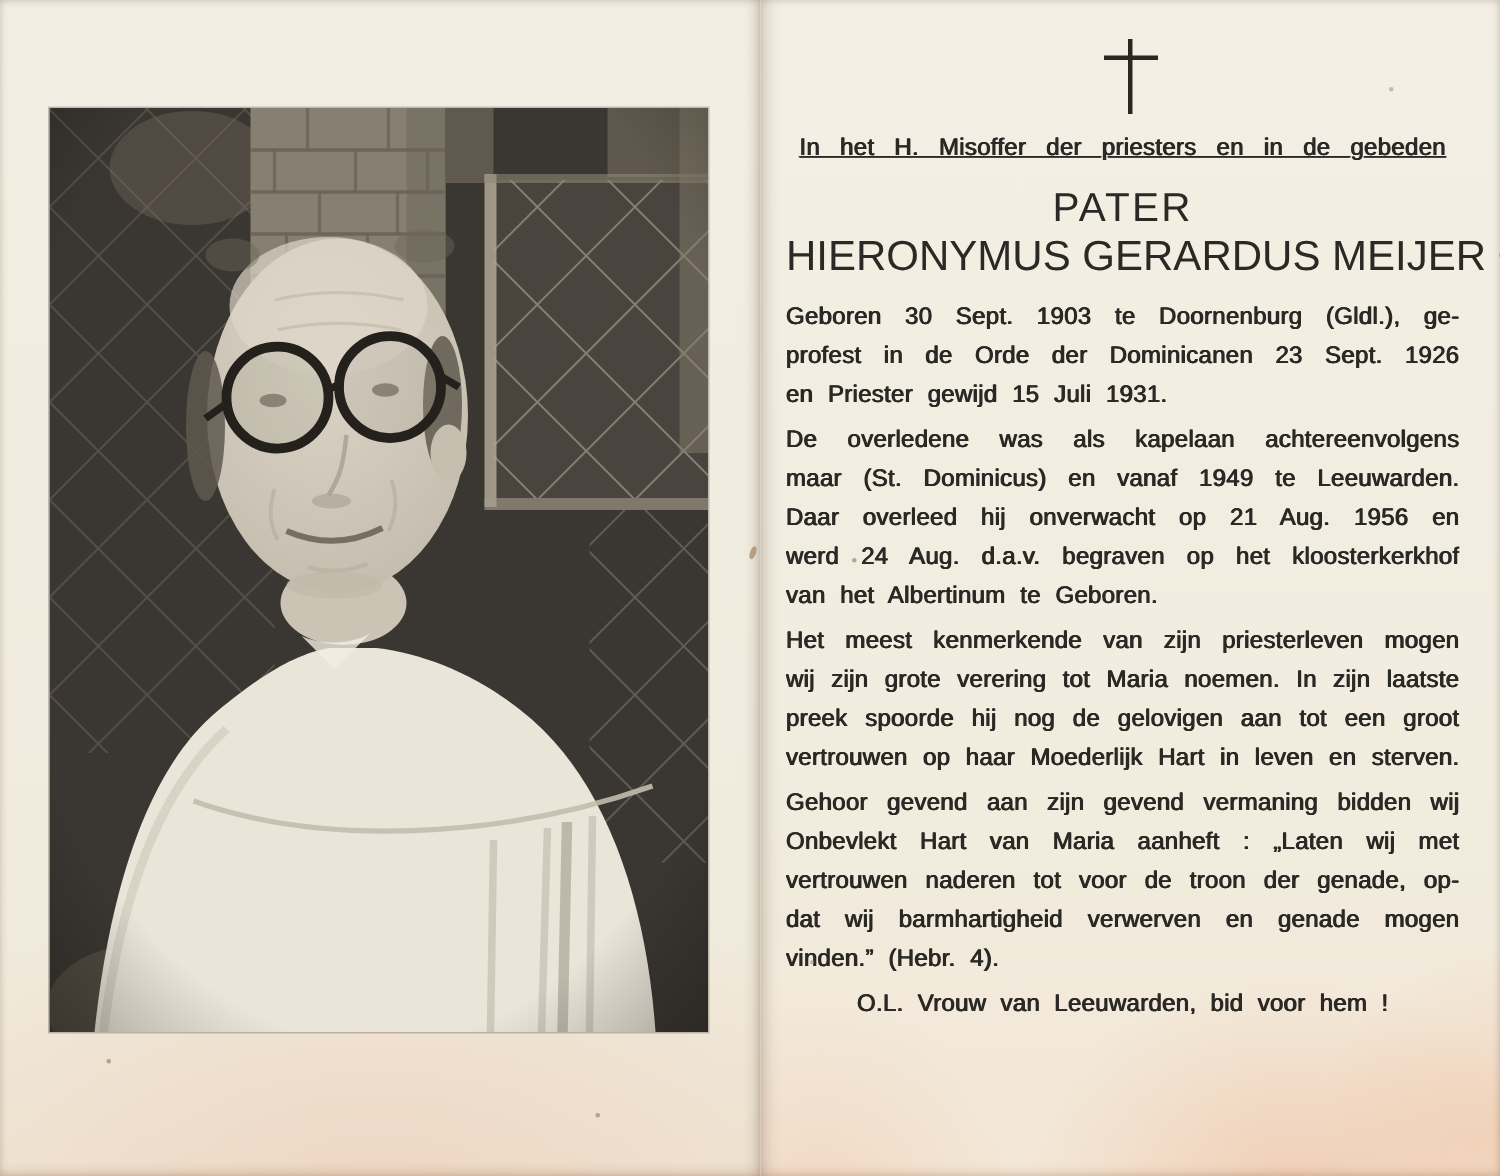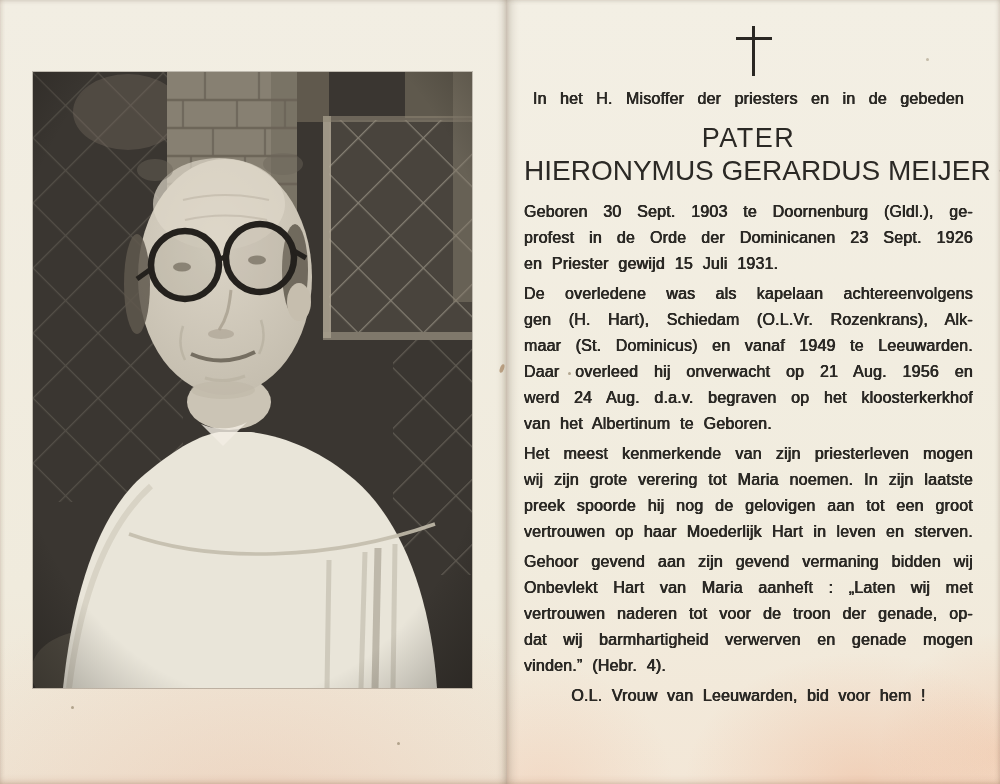--- a/index.html
+++ b/index.html
@@ -33,21 +33,21 @@
   .cross .v{position:absolute;left:50%;top:0;width:3px;height:50px;
             margin-left:-1.5px;background:#2a2723;}
   .cross .h{position:absolute;top:11px;left:1px;width:36px;height:3px;background:#2a2723;}
 
   .textcol{position:absolute;left:17px;right:27px;top:84px;color:#2b2925;
            font-size:16px;line-height:26px;letter-spacing:.2px;
            text-shadow:.35px 0 0 currentColor,-.35px 0 0 currentColor;}
   .bline{text-align:justify;text-align-last:justify;white-space:nowrap;overflow:hidden;}
   .bline.last{text-align:left;text-align-last:left;word-spacing:.32em;}
   .intro{line-height:29px;}
-  .intro .in1{padding:0 9px;}
+  .intro .in1{padding:0 9px;text-decoration:underline;}
   .t1{margin-top:9px;font-size:27px;line-height:32px;font-weight:normal;
       text-align:center;letter-spacing:1.5px;text-shadow:none;}
   .t2{margin-top:2px;font-size:28px;line-height:30px;font-weight:normal;
       text-align:center;letter-spacing:0;white-space:nowrap;text-shadow:none;}
   .para{margin-top:4px;}
   .para.first{margin-top:13px;}
   .closing{margin-top:4px;text-align:center;text-align-last:center;word-spacing:.3em;}
   .speck{position:absolute;border-radius:50%;background:#97896f;opacity:.7;}
 </style>
 </head>
@@ -158,21 +158,20 @@
       <div class="t2">HIERONYMUS GERARDUS MEIJER O.P.</div>
 
       <div class="para first">
         <div class="bline">Geboren 30 Sept. 1903 te Doornenburg (Gldl.), ge-</div>
         <div class="bline">profest in de Orde der Dominicanen 23 Sept. 1926</div>
         <div class="bline last">en Priester gewijd 15 Juli 1931.</div>
       </div>
 
       <div class="para">
         <div class="bline">De overledene was als kapelaan achtereenvolgens</div>
-        <div class="bline">gen (H. Hart), Schiedam (O.L.Vr. Rozenkrans), Alk-</div>
         <div class="bline">maar (St. Dominicus) en vanaf 1949 te Leeuwarden.</div>
         <div class="bline">Daar overleed hij onverwacht op 21 Aug. 1956 en</div>
         <div class="bline">werd 24 Aug. d.a.v. begraven op het kloosterkerkhof</div>
         <div class="bline last">van het Albertinum te Geboren.</div>
       </div>
 
       <div class="para">
         <div class="bline">Het meest kenmerkende van zijn priesterleven mogen</div>
         <div class="bline">wij zijn grote verering tot Maria noemen. In zijn laatste</div>
         <div class="bline">preek spoorde hij nog de gelovigen aan tot een groot</div>

